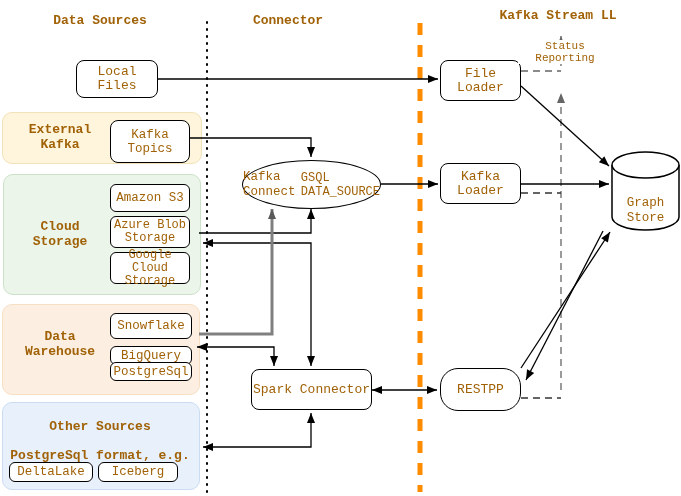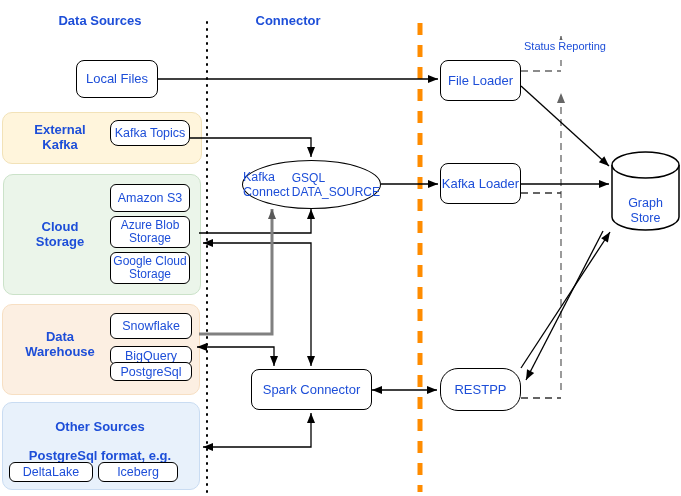--- a/index.html
+++ b/index.html
@@ -1,17 +1,17 @@
 <!DOCTYPE html>
 <html><head>
 <meta charset="utf-8">
 <style>
   html,body{margin:0;padding:0;background:#fff;}
   #canvas{position:relative;width:681px;height:496px;background:#fff;
-          font-family:Liberation Sans, sans-serif;color:#1d4ed8;overflow:hidden;}
+          font-family:Liberation Mono, monospace;color:#a16207;overflow:hidden;}
   .abs{position:absolute;}
   .hdr{font-weight:bold;font-size:13px;text-align:center;}
   .group{position:absolute;border-radius:10px;border:1px solid;}
   .g-ext{background:#FFF5DC;border-color:#F2E2B8;}
   .g-cloud{background:#EBF5EA;border-color:#CBE2C9;}
   .g-dw{background:#FCEFE2;border-color:#F7DFC3;}
   .g-other{background:#E8F1FB;border-color:#C9DCF2;}
   .glabel{position:absolute;font-weight:bold;font-size:13px;line-height:15px;
           text-align:center;white-space:pre-line;}
   .node{position:absolute;background:#fff;border:1.5px solid #000;border-radius:8px;
@@ -78,32 +78,33 @@
     <path d="M381,184 L438,184" fill="none" stroke="#000" stroke-width="1.3" marker-end="url(#mB)"></path>
     <path d="M521,184 L609,184" fill="none" stroke="#000" stroke-width="1.3" marker-end="url(#mB)"></path>
     <path d="M521,86 L609,166" fill="none" stroke="#000" stroke-width="1.3" marker-end="url(#mB)"></path>
     <path d="M372,390 L437,390" fill="none" stroke="#000" stroke-width="1.3" marker-start="url(#mB)" marker-end="url(#mB)"></path>
     <path d="M521,368 L610,232" fill="none" stroke="#000" stroke-width="1.3" marker-end="url(#mB)"></path>
     <path d="M603,231 L526,380" fill="none" stroke="#000" stroke-width="1.3" marker-end="url(#mB)"></path>
   </svg>
 
   <div class="abs hdr" style="left:30px;top:13px;width:140px;">Data Sources</div>
   <div class="abs hdr" style="left:218px;top:13px;width:140px;">Connector</div>
+  <div class="abs hdr" style="left:488px;top:8px;width:140px;">Kafka Stream LL</div>
 
   <div class="glabel" style="left:10px;top:122px;width:100px;">External
 Kafka</div>
   <div class="glabel" style="left:10px;top:219px;width:100px;">Cloud
 Storage</div>
   <div class="glabel" style="left:10px;top:329px;width:100px;">Data
 Warehouse</div>
   <div class="glabel" style="left:0px;top:419px;width:200px;">Other Sources</div>
   <div class="glabel" style="left:0px;top:448px;width:200px;">PostgreSql format, e.g.</div>
 
   <div class="node" style="left:76px;top:60px;width:82px;height:38px;">Local Files</div>
-  <div class="node" style="left:110px;top:120px;width:80px;height:26px;font-size:12.5px;">Kafka Topics</div>
+  <div class="node" style="left:110px;top:120px;width:80px;height:43px;font-size:12.5px;">Kafka Topics</div>
   <div class="node small" style="left:110px;top:184px;width:80px;height:28px;">Amazon S3</div>
   <div class="node tiny" style="left:110px;top:216px;width:80px;height:32px;">Azure Blob Storage</div>
   <div class="node tiny" style="left:110px;top:252px;width:80px;height:32px;">Google Cloud Storage</div>
   <div class="node small" style="left:110px;top:313px;width:82px;height:26px;">Snowflake</div>
   <div class="node small" style="left:110px;top:338px;width:82px;height:19px;margin-top:8px;">BigQuery</div>
   <div class="node small" style="left:110px;top:362px;width:82px;height:19px;">PostgreSql</div>
   <div class="node small" style="left:9px;top:462px;width:84px;height:20px;">DeltaLake</div>
   <div class="node small" style="left:98px;top:462px;width:80px;height:20px;">Iceberg</div>
 
   <div class="ellipse" style="left:242px;top:160px;width:139px;height:49px;">

